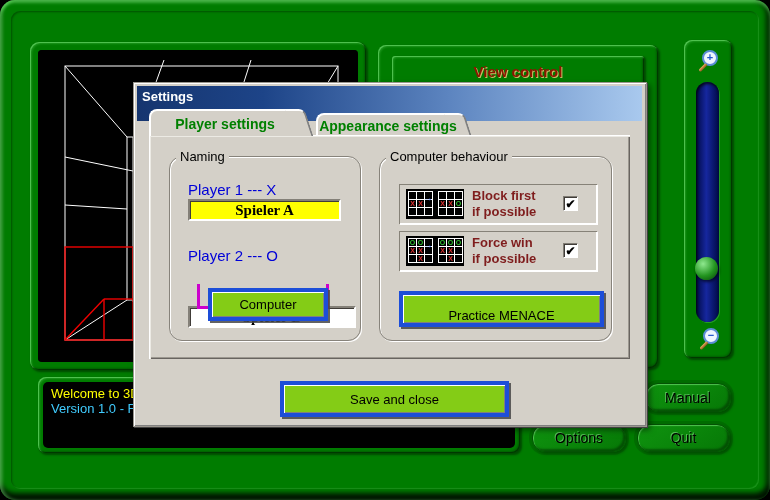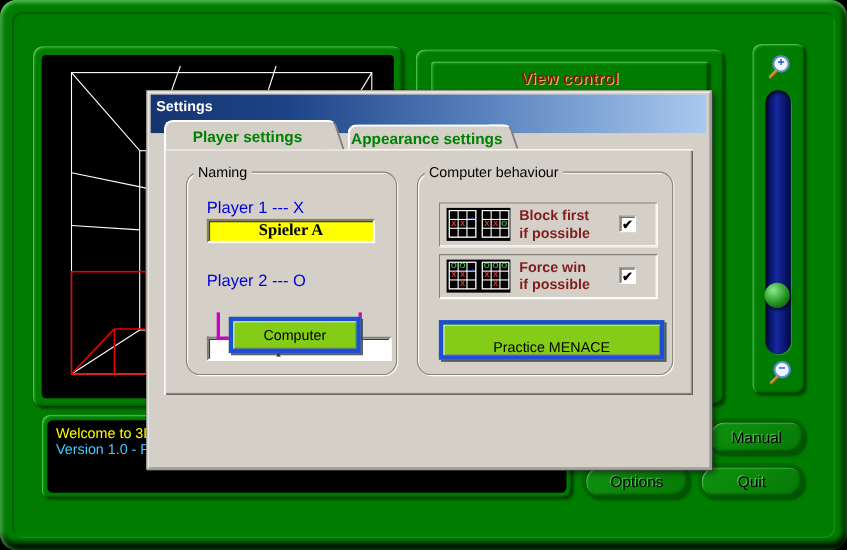--- a/index.html
+++ b/index.html
@@ -261,14 +261,17 @@
           <div>if possible</div>
         </div>
         <div class="cb">✔</div>
       </div>
 
       <div class="wbtn" style="left:19px;top:134px;width:197px;height:28px;align-items:flex-end;">
         <span>Practice MENACE</span>
       </div>
     </div>
 
+    <div class="wbtn" style="left:146px;top:298px;width:221px;height:28px;">
+      <span>Save and close</span>
+    </div>
   </div>
 </div>
 
 </body></html>

